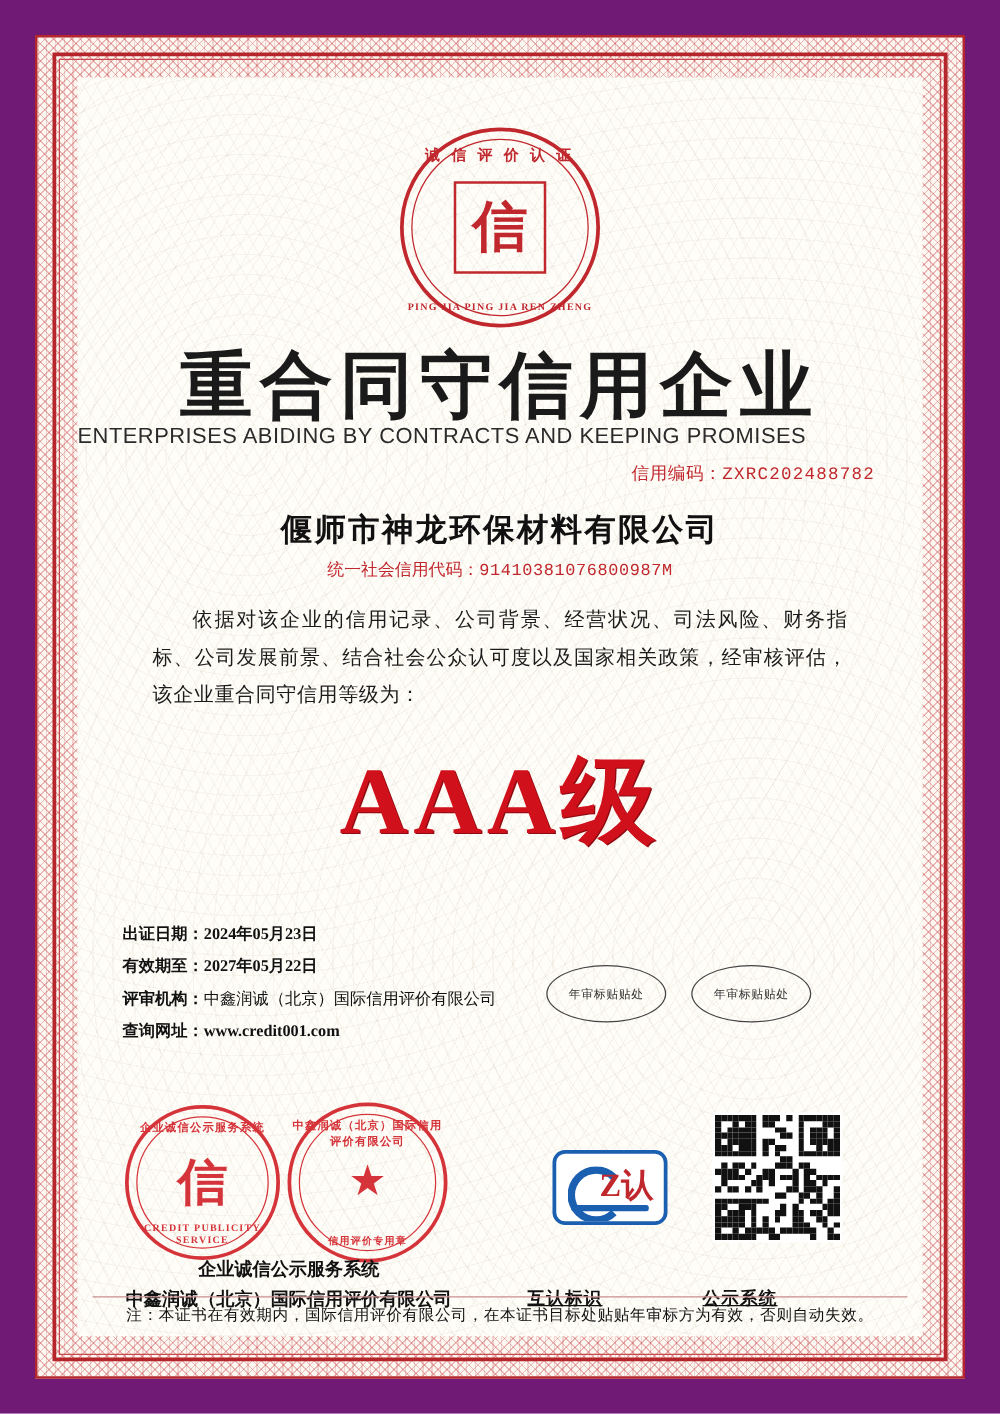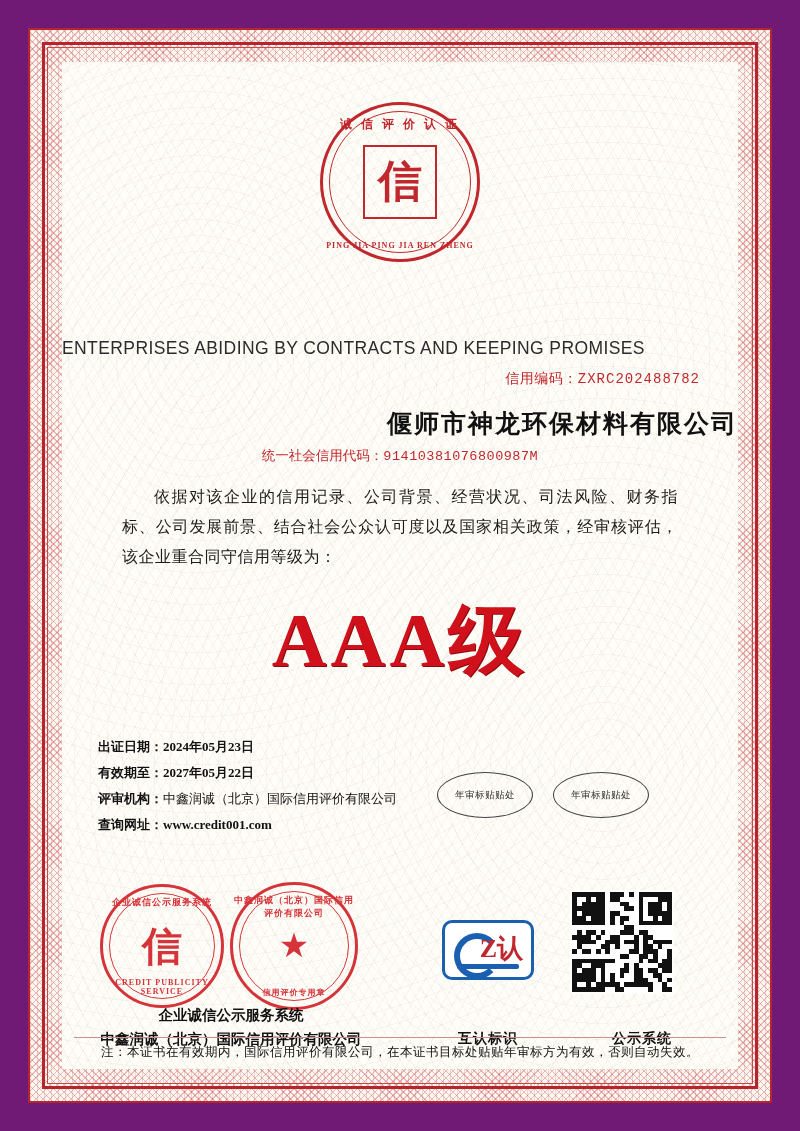--- a/index.html
+++ b/index.html
@@ -168,21 +168,21 @@
   .credit-code-row .code-val {
     font-family: "Liberation Mono", monospace;
     letter-spacing: 1px;
   }
 
   .company-name {
     position: absolute;
     left: 0;
     right: 0;
     top: 345px;
-    text-align: right;
+    text-align: center;
     font-family: "Liberation Sans", sans-serif;
     font-size: 25px;
     font-weight: bold;
     color: #111;
     letter-spacing: 2px;
   }
   .uscc {
     position: absolute;
     left: 0;
     right: 0;
@@ -370,26 +370,26 @@
     position: absolute;
     left: 12px;
     bottom: 8px;
     width: 62px;
     height: 5px;
     background: #1b5fb0;
     border-radius: 2px;
   }
   .label-under {
     position: absolute;
-    text-align: center;
     font-family: "Liberation Serif", serif;
     font-size: 14px;
     font-weight: bold;
     color: #111;
     letter-spacing: 1px;
+    text-decoration: underline;
   }
   #mutual-label { left: 360px; top: 968px; width: 132px; }
   #qr-label { left: 500px; top: 968px; width: 160px; }
 
   
   .qr {
     position: absolute;
     left: 508px;
     top: 828px;
     width: 104px;
@@ -435,20 +435,21 @@
   <div class="paper">
 
     <div class="emblem-wrap">
       <div class="emblem-ring"></div>
       <div class="emblem-ring2"></div>
       <div class="emblem-top-text">诚 信 评 价 认 证</div>
       <div class="emblem-core">信</div>
       <div class="emblem-bottom-text">PING JIA PING JIA REN ZHENG</div>
     </div>
 
+    <div class="title-cn">重合同守信用企业</div>
     <div class="title-en">ENTERPRISES ABIDING BY CONTRACTS AND KEEPING PROMISES</div>
 
     <div class="credit-code-row">
       <span>信用编码：</span><span class="code-val">ZXRC202488782</span>
     </div>
 
     <div class="company-name">偃师市神龙环保材料有限公司</div>
 
     <div class="uscc">
       <span>统一社会信用代码：</span><span class="uscc-val">91410381076800987M</span>

